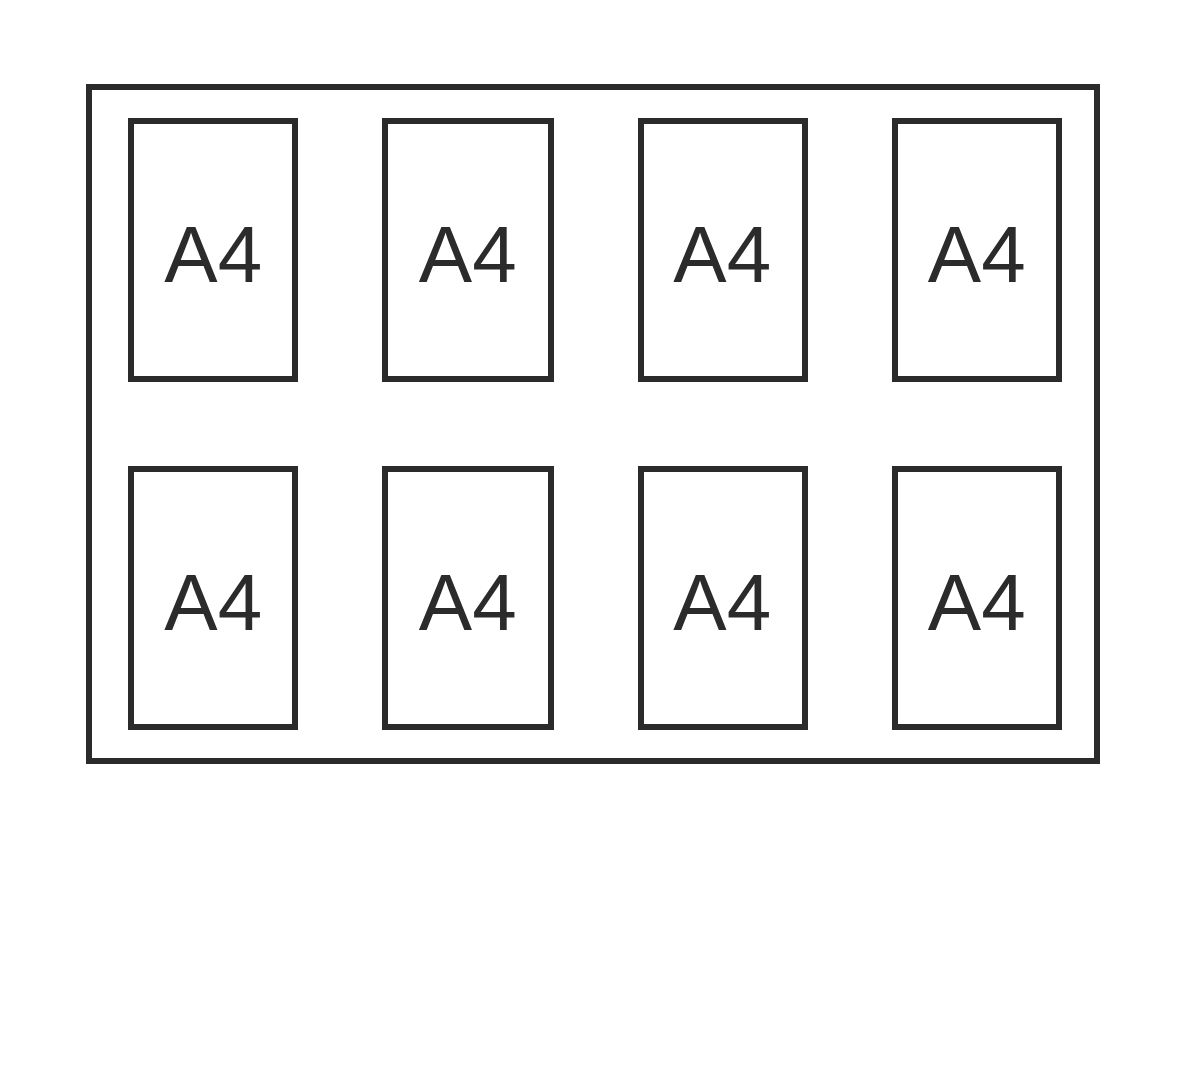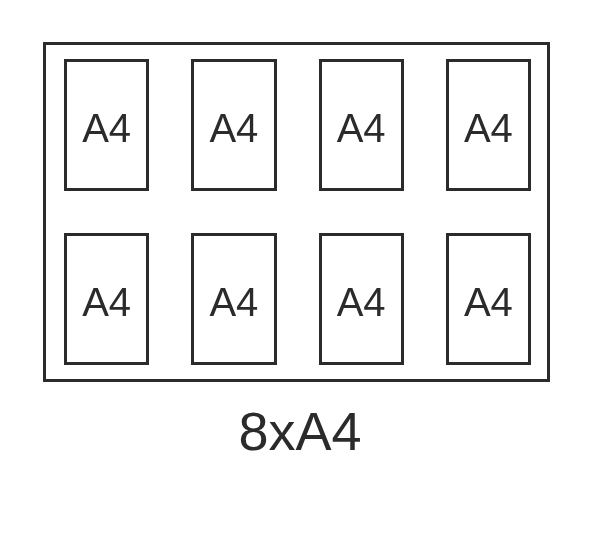--- a/index.html
+++ b/index.html
@@ -92,15 +92,14 @@
       <div class="panel">
         <span class="panel-label">A4</span>
       </div>
       <div class="panel">
         <span class="panel-label">A4</span>
       </div>
 
     </div>
   </div>
 
-  <div class="caption">8xA4</div>
 
 </div>
 
 </body></html>

